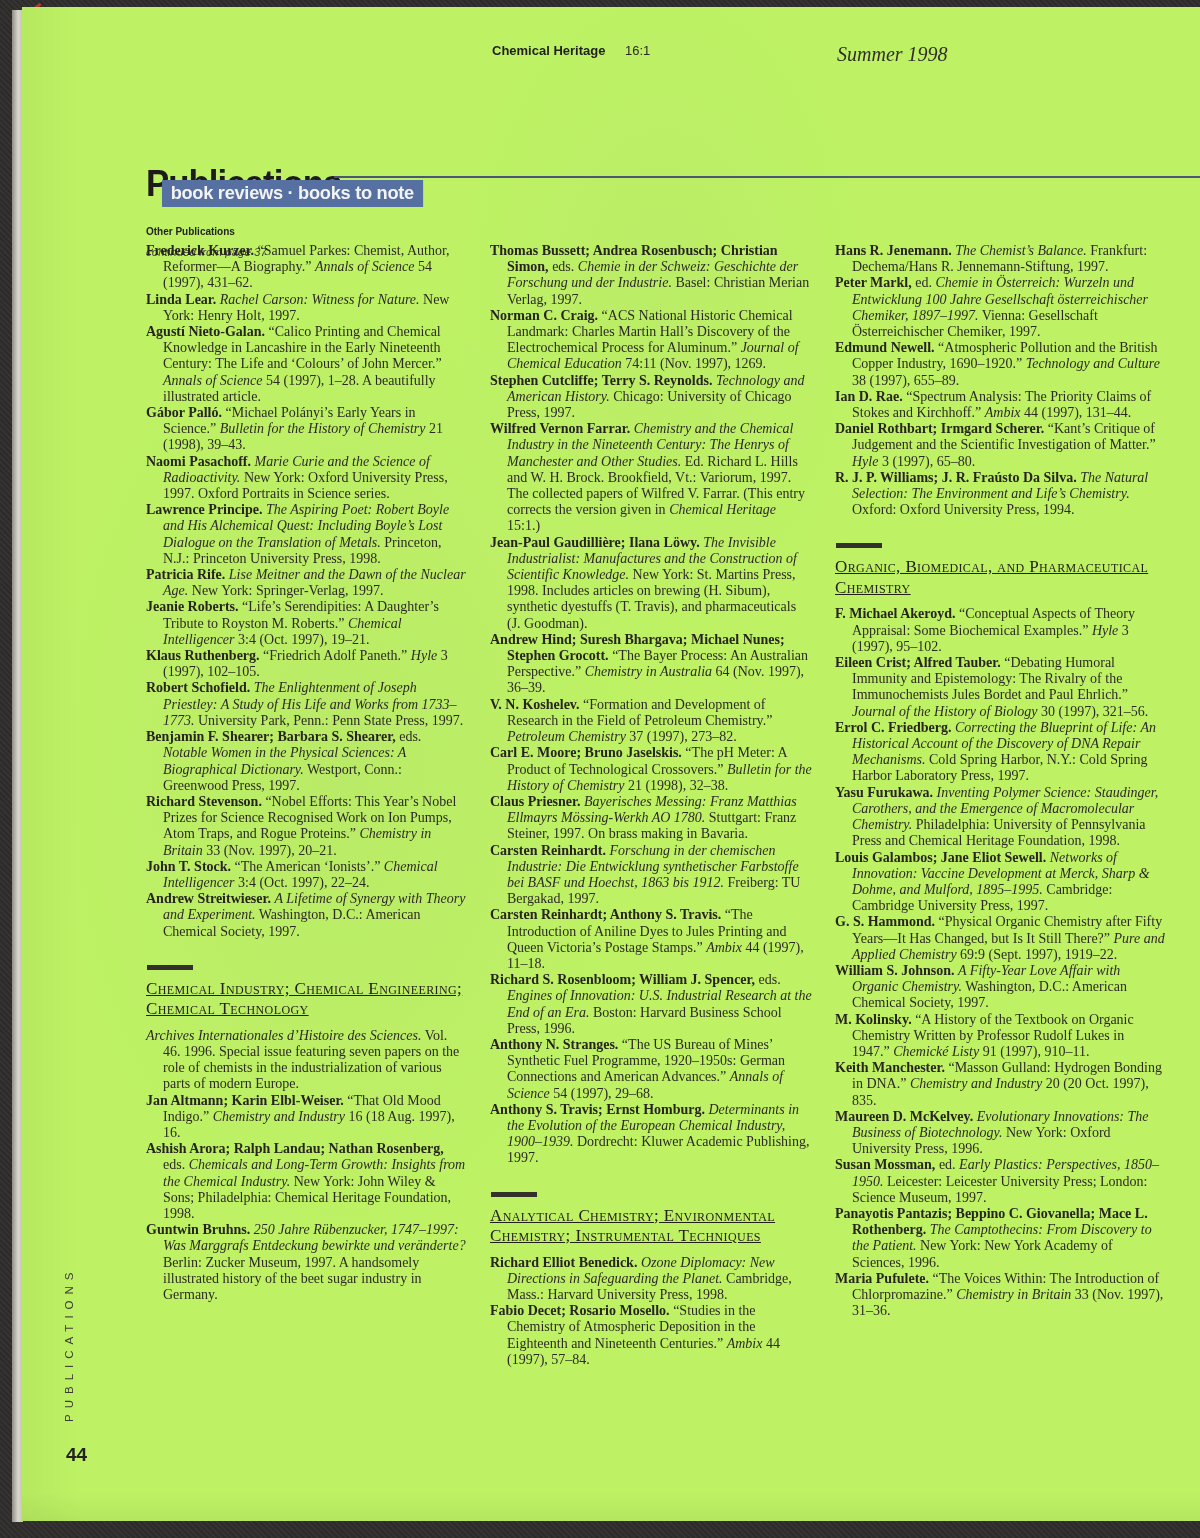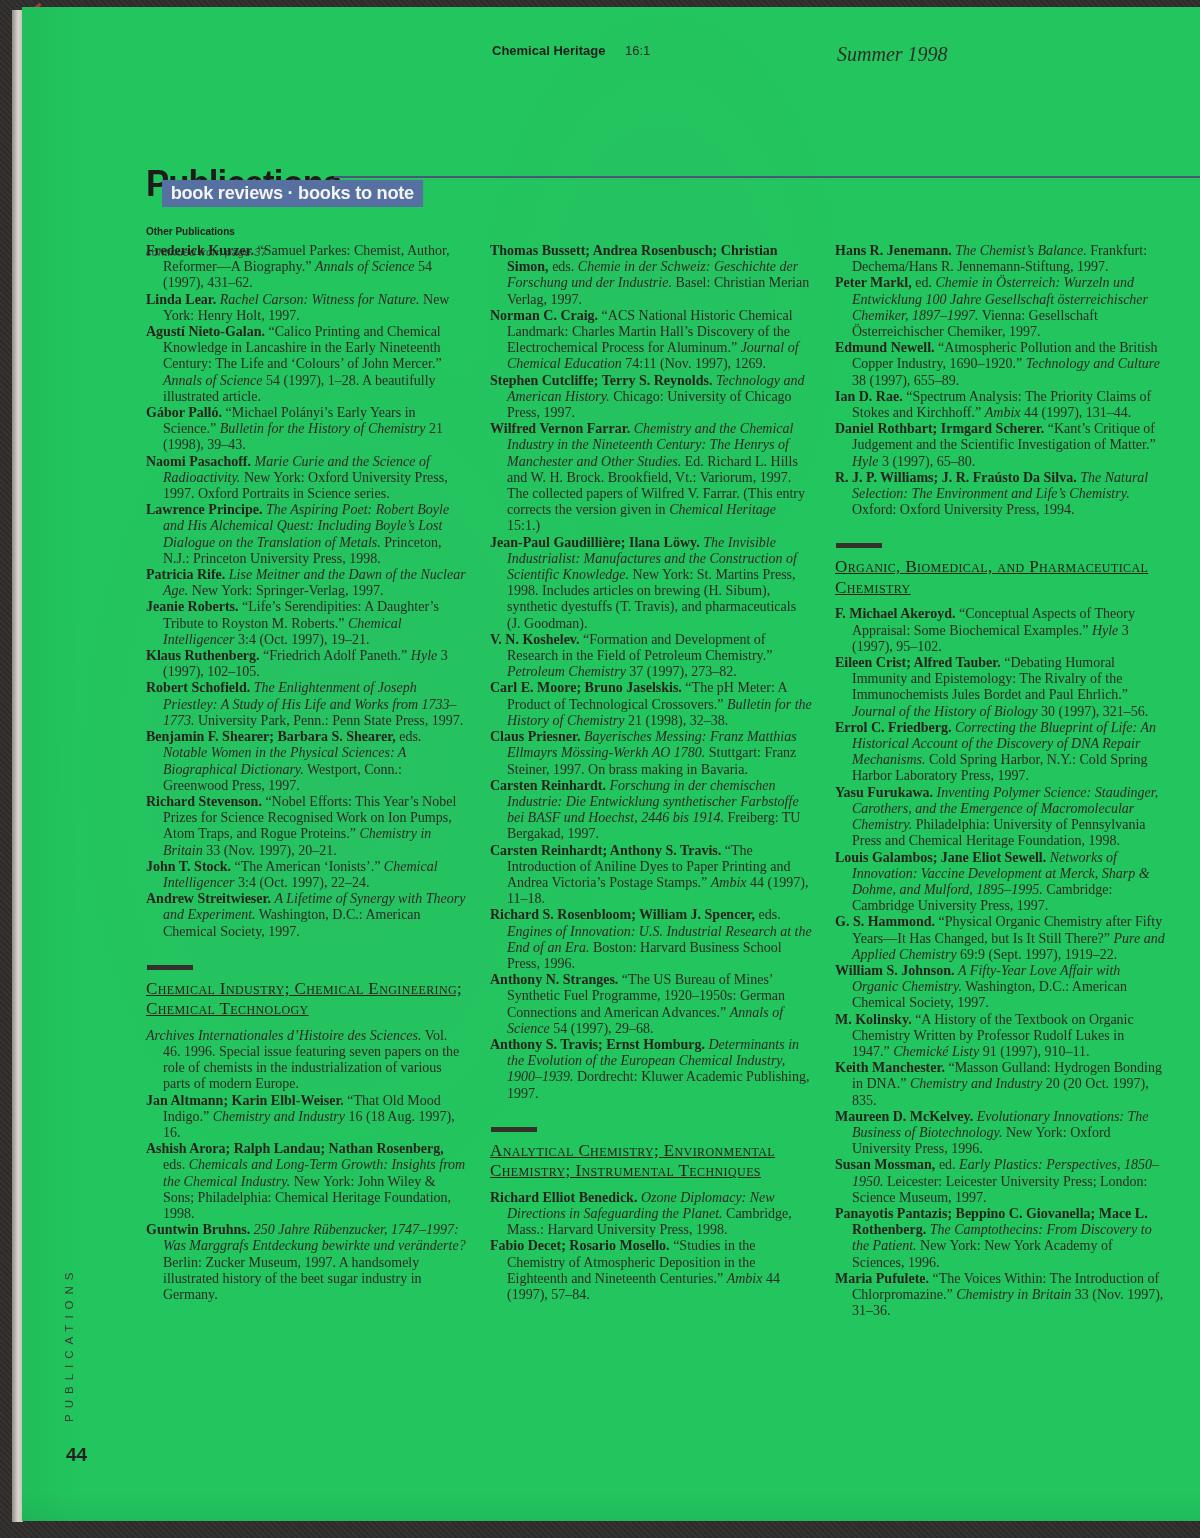--- a/index.html
+++ b/index.html
@@ -3,21 +3,21 @@
 <meta charset="utf-8">
 <style>
   html,body{margin:0;padding:0;background:#242422;}
   .scan{position:relative;width:1200px;height:1538px;background:#2e2d2b;overflow:hidden;
         font-family:"Liberation Serif",serif;}
   
   .scan::before{content:"";position:absolute;inset:0;
         background:repeating-linear-gradient(45deg,rgba(255,255,255,.03) 0 2px,rgba(0,0,0,.05) 2px 4px);}
   .page-stack{position:absolute;left:12px;top:10px;width:11px;bottom:16px;
         background:linear-gradient(90deg,#8f8d85,#d9d7ce 55%,#c4c2b9);}
-  .page{position:absolute;left:22px;top:7px;width:1178px;height:1514px;background:#22c55e;}
+  .page{position:absolute;left:22px;top:7px;width:1178px;height:1514px;background:#bef264;}
   .page::before{content:"";position:absolute;inset:0;pointer-events:none;
         background:
           radial-gradient(420px 700px at 320px 760px, rgba(120,135,150,.07), transparent 70%),
           radial-gradient(300px 500px at 640px 300px, rgba(120,135,150,.05), transparent 70%),
           linear-gradient(90deg, rgba(0,0,0,.04), rgba(0,0,0,0) 60px),
           linear-gradient(0deg, rgba(0,0,0,.05), rgba(0,0,0,0) 30px);}
   .red-mark{position:absolute;left:30px;top:6px;width:12px;height:3px;background:#b23a2c;
         transform:rotate(-38deg);border-radius:1px;}
 
   
@@ -106,25 +106,26 @@
         <p class="entry"><b>Jan Altmann; Karin Elbl-Weiser.</b><span> “That Old Mood Indigo.” </span><i>Chemistry and Industry</i><span> 16 (18 Aug. 1997), 16.</span></p>
         <p class="entry"><b>Ashish Arora; Ralph Landau; Nathan Rosenberg,</b><span> eds. </span><i>Chemicals and Long-Term Growth: Insights from the Chemical Industry.</i><span> New York: John Wiley &amp; Sons; Philadelphia: Chemical Heritage Foundation, 1998.</span></p>
         <p class="entry"><b>Guntwin Bruhns.</b><span> </span><i>250 Jahre Rübenzucker, 1747–1997: Was Marggrafs Entdeckung bewirkte und veränderte?</i><span> Berlin: Zucker Museum, 1997. A handsomely illustrated history of the beet sugar industry in Germany.</span></p>
       </div>
     <div class="col col-2">
         <p class="entry"><b>Thomas Bussett; Andrea Rosenbusch; Christian Simon,</b><span> eds. </span><i>Chemie in der Schweiz: Geschichte der Forschung und der Industrie.</i><span> Basel: Christian Merian Verlag, 1997.</span></p>
         <p class="entry"><b>Norman C. Craig.</b><span> “ACS National Historic Chemical Landmark: Charles Martin Hall’s Discovery of the Electrochemical Process for Aluminum.” </span><i>Journal of Chemical Education</i><span> 74:11 (Nov. 1997), 1269.</span></p>
         <p class="entry"><b>Stephen Cutcliffe; Terry S. Reynolds.</b><span> </span><i>Technology and American History.</i><span> Chicago: University of Chicago Press, 1997.</span></p>
         <p class="entry"><b>Wilfred Vernon Farrar.</b><span> </span><i>Chemistry and the Chemical Industry in the Nineteenth Century: The Henrys of Manchester and Other Studies.</i><span> Ed. Richard L. Hills and W. H. Brock. Brookfield, Vt.: Variorum, 1997. The collected papers of Wilfred V. Farrar. (This entry corrects the version given in </span><i>Chemical Heritage</i><span> 15:1.)</span></p>
         <p class="entry"><b>Jean-Paul Gaudillière; Ilana Löwy.</b><span> </span><i>The Invisible Industrialist: Manufactures and the Construction of Scientific Knowledge.</i><span> New York: St. Martins Press, 1998. Includes articles on brewing (H. Sibum), synthetic dyestuffs (T. Travis), and pharmaceuticals (J. Goodman).</span></p>
+        <p class="entry"><b>Andrew Hind; Suresh Bhargava; Michael Nunes; Stephen Grocott.</b><span> “The Bayer Process: An Australian Perspective.” </span><i>Chemistry in Australia</i><span> 64 (Nov. 1997), 36–39.</span></p>
         <p class="entry"><b>V. N. Koshelev.</b><span> “Formation and Development of Research in the Field of Petroleum Chemistry.” </span><i>Petroleum Chemistry</i><span> 37 (1997), 273–82.</span></p>
         <p class="entry"><b>Carl E. Moore; Bruno Jaselskis.</b><span> “The pH Meter: A Product of Technological Crossovers.” </span><i>Bulletin for the History of Chemistry</i><span> 21 (1998), 32–38.</span></p>
         <p class="entry"><b>Claus Priesner.</b><span> </span><i>Bayerisches Messing: Franz Matthias Ellmayrs Mössing-Werkh AO 1780.</i><span> Stuttgart: Franz Steiner, 1997. On brass making in Bavaria.</span></p>
-        <p class="entry"><b>Carsten Reinhardt.</b><span> </span><i>Forschung in der chemischen Industrie: Die Entwicklung synthetischer Farbstoffe bei BASF und Hoechst, 2446 bis 1914.</i><span> Freiberg: TU Bergakad, 1997.</span></p>
-        <p class="entry"><b>Carsten Reinhardt; Anthony S. Travis.</b><span> “The Introduction of Aniline Dyes to Paper Printing and Andrea Victoria’s Postage Stamps.” </span><i>Ambix</i><span> 44 (1997), 11–18.</span></p>
+        <p class="entry"><b>Carsten Reinhardt.</b><span> </span><i>Forschung in der chemischen Industrie: Die Entwicklung synthetischer Farbstoffe bei BASF und Hoechst, 1863 bis 1912.</i><span> Freiberg: TU Bergakad, 1997.</span></p>
+        <p class="entry"><b>Carsten Reinhardt; Anthony S. Travis.</b><span> “The Introduction of Aniline Dyes to Jules Printing and Queen Victoria’s Postage Stamps.” </span><i>Ambix</i><span> 44 (1997), 11–18.</span></p>
         <p class="entry"><b>Richard S. Rosenbloom; William J. Spencer,</b><span> eds. </span><i>Engines of Innovation: U.S. Industrial Research at the End of an Era.</i><span> Boston: Harvard Business School Press, 1996.</span></p>
         <p class="entry"><b>Anthony N. Stranges.</b><span> “The US Bureau of Mines’ Synthetic Fuel Programme, 1920–1950s: German Connections and American Advances.” </span><i>Annals of Science</i><span> 54 (1997), 29–68.</span></p>
         <p class="entry"><b>Anthony S. Travis; Ernst Homburg.</b><span> </span><i>Determinants in the Evolution of the European Chemical Industry, 1900–1939.</i><span> Dordrecht: Kluwer Academic Publishing, 1997.</span></p>
         <div class="section">
           <div class="rule"></div>
           <h3>Analytical Chemistry; Environmental Chemistry; Instrumental Techniques</h3>
         </div>
         <p class="entry"><b>Richard Elliot Benedick.</b><span> </span><i>Ozone Diplomacy: New Directions in Safeguarding the Planet.</i><span> Cambridge, Mass.: Harvard University Press, 1998.</span></p>
         <p class="entry"><b>Fabio Decet; Rosario Mosello.</b><span> “Studies in the Chemistry of Atmospheric Deposition in the Eighteenth and Nineteenth Centuries.” </span><i>Ambix</i><span> 44 (1997), 57–84.</span></p>
       </div>

